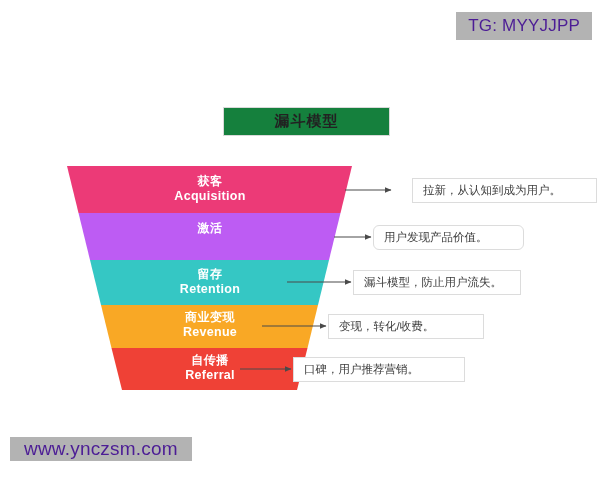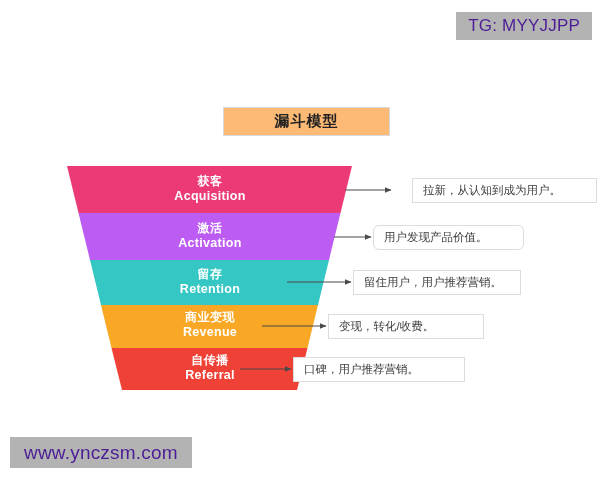--- a/index.html
+++ b/index.html
@@ -38,34 +38,34 @@
   #wm-top {
     right: 8px;
     top: 12px;
     height: 28px;
     padding: 0 12px;
     font-size: 17px;
   }
   #wm-bottom {
     left: 10px;
     top: 437px;
-    height: 31px;
+    height: 24px;
     padding: 0 14px;
     font-size: 19px;
   }
 
   
   #title-box {
     position: absolute;
     left: 223px;
     top: 107px;
     width: 165px;
     height: 27px;
     border: 1px solid #d9d9d9;
-    background: #fdba74;
+    background: #15803d;
     display: flex;
     align-items: center;
     justify-content: center;
   }
   #title-text {
     font-size: 15px;
     font-weight: bold;
     color: #222222;
     letter-spacing: 1px;
   }
@@ -152,21 +152,20 @@
     <line x1="240" y1="369" x2="291" y2="369" stroke="#4a4a4a" stroke-width="1.1" marker-end="url(#arrowhead)"></line>
   </svg>
 
   <div class="band-label" style="left:155px; top:175px; width:110px;">
     <span class="cn">获客</span>
     <span class="en">Acquisition</span>
   </div>
 
   <div class="band-label" style="left:155px; top:222px; width:110px;">
     <span class="cn">激活</span>
-    <span class="en">Activation</span>
   </div>
 
   <div class="band-label" style="left:155px; top:268px; width:110px;">
     <span class="cn">留存</span>
     <span class="en">Retention</span>
   </div>
 
   <div class="band-label" style="left:155px; top:311px; width:110px;">
     <span class="cn">商业变现</span>
     <span class="en">Revenue</span>
@@ -179,21 +178,21 @@
 
   <div class="anno-box" style="left:393px; top:178px; width:185px; height:25px;margin-left:19px;">
     <span>拉新，从认知到成为用户。</span>
   </div>
 
   <div class="anno-box" style="left:373px; top:225px; width:151px; height:25px;border-radius:6px;">
     <span>用户发现产品价值。</span>
   </div>
 
   <div class="anno-box" style="left:353px; top:270px; width:168px; height:25px;">
-    <span>留住用户，用户推荐营销。</span>
+    <span>漏斗模型，防止用户流失。</span>
   </div>
 
   <div class="anno-box" style="left:328px; top:314px; width:156px; height:25px;">
     <span>变现，转化/收费。</span>
   </div>
 
   <div class="anno-box" style="left:293px; top:357px; width:172px; height:25px;">
     <span>口碑，用户推荐营销。</span>
   </div>
 

